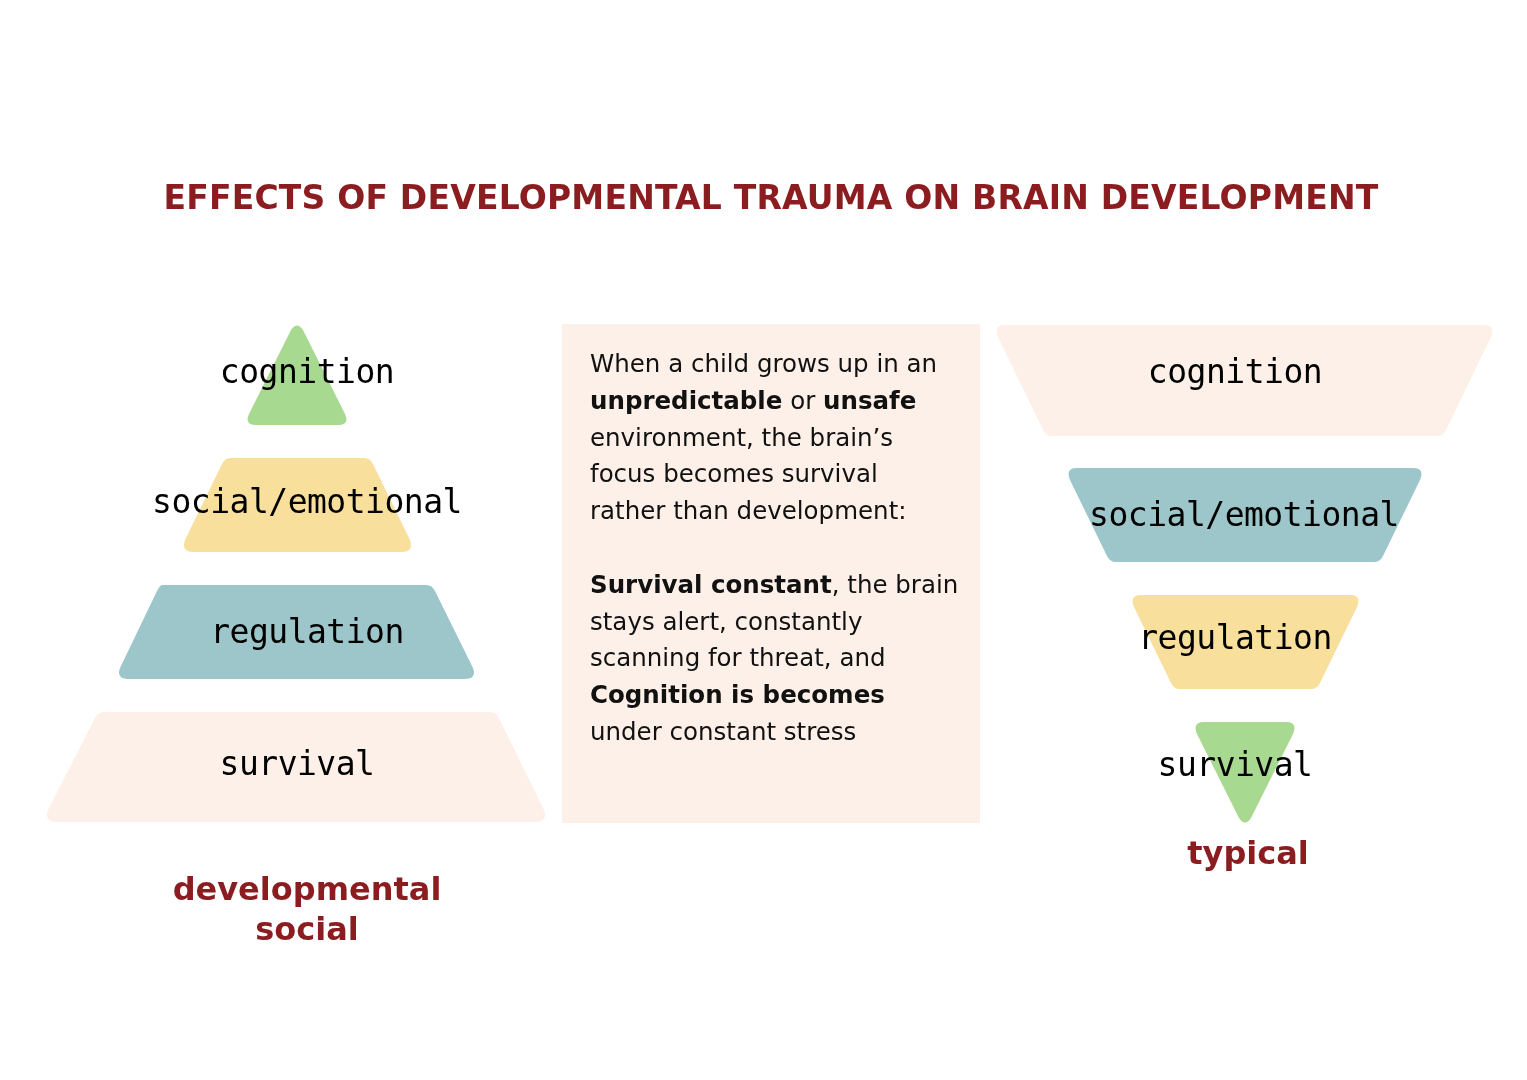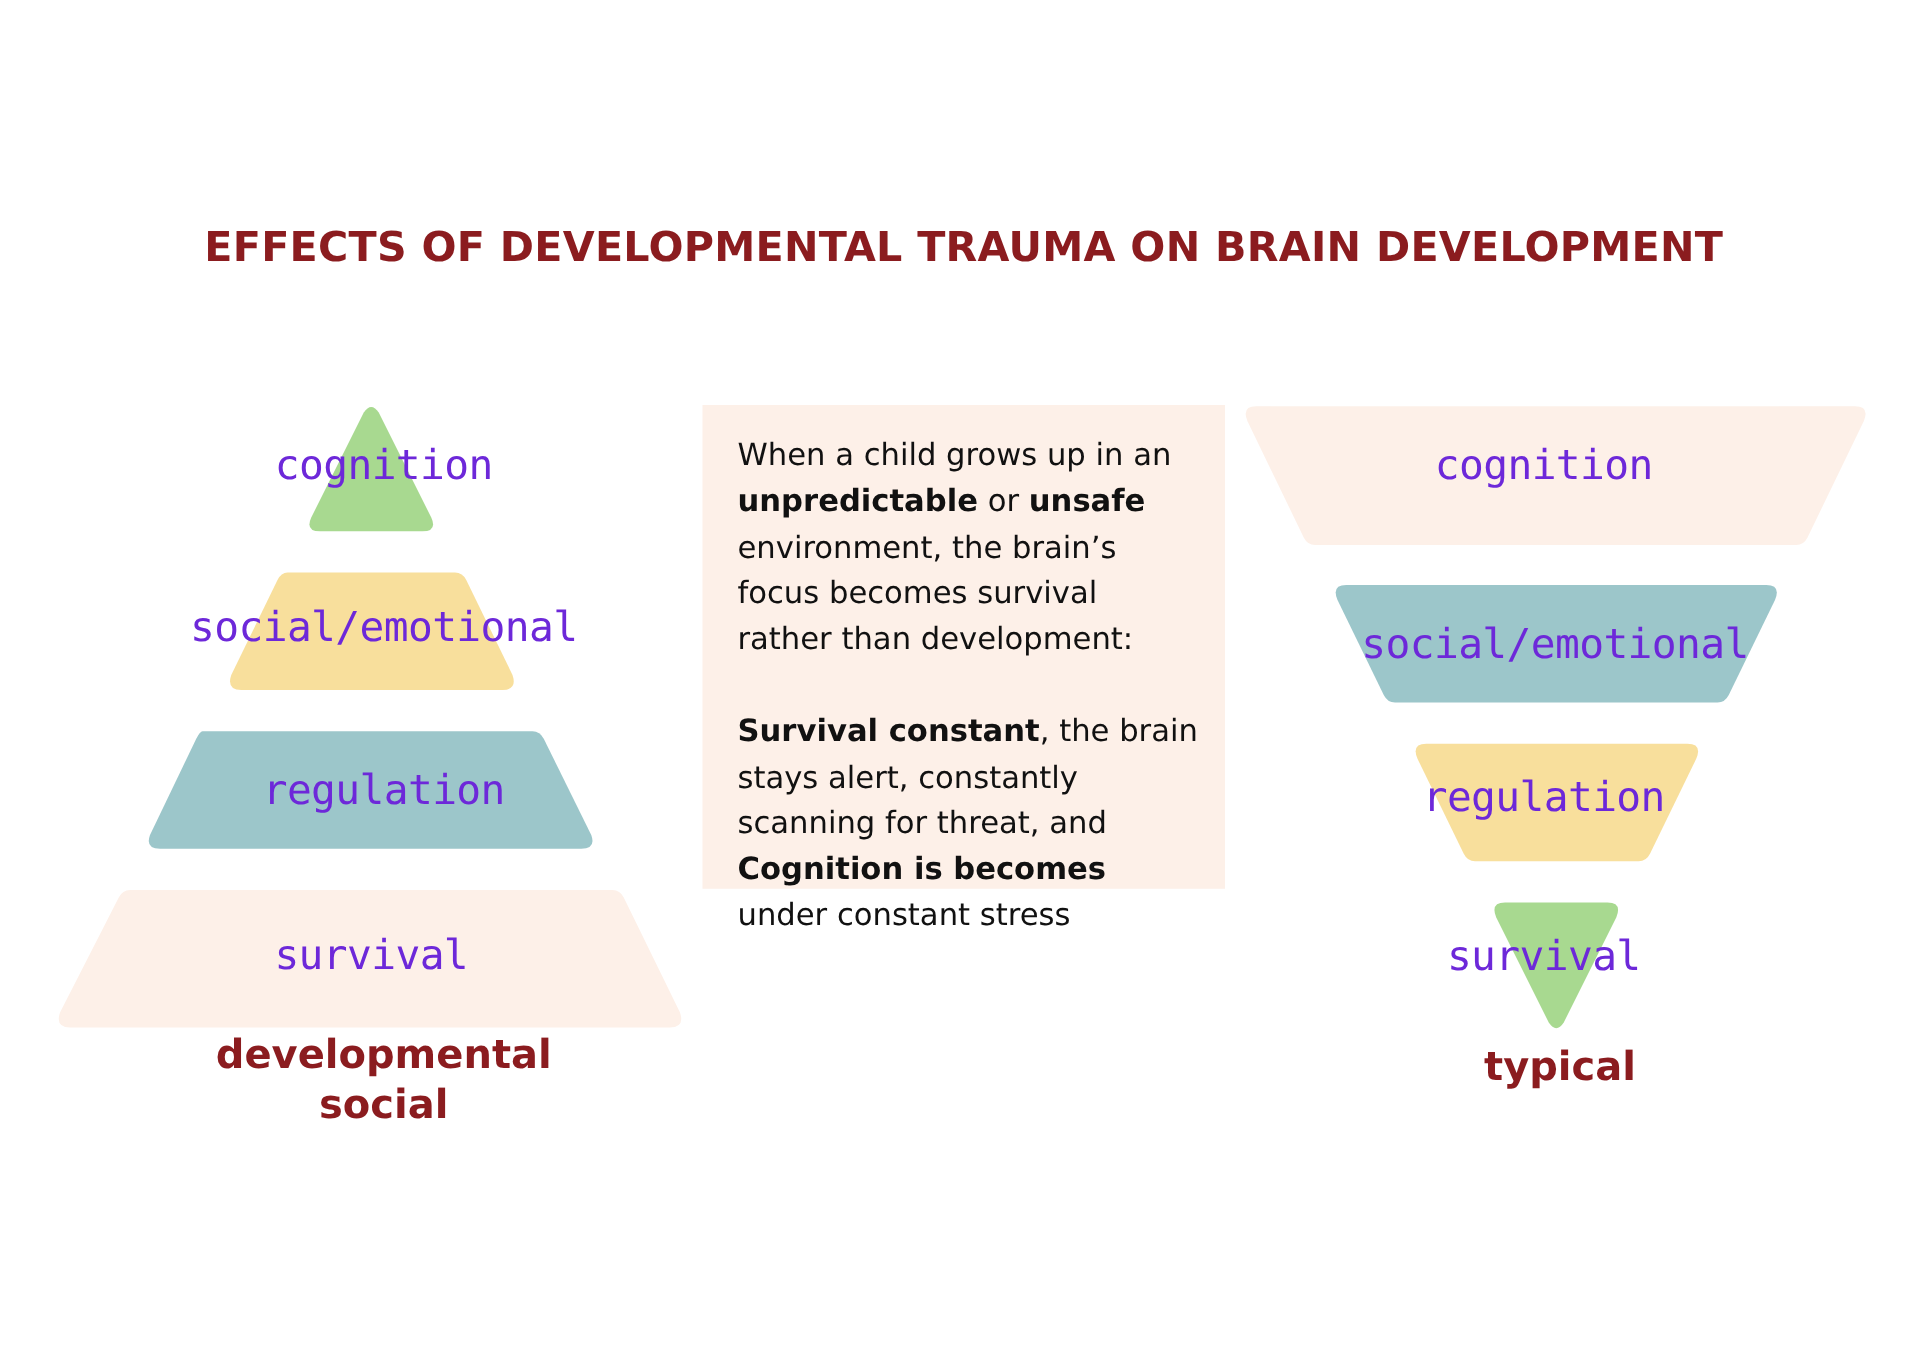--- a/index.html
+++ b/index.html
@@ -29,31 +29,31 @@
     }
     svg.diagram {
       position: absolute;
       left: 0;
       top: 0;
     }
     .shape-label {
       position: absolute;
       font-family: "DejaVu Sans Mono", monospace;
       font-size: 33px;
-      color: #6d28d9;
+      color: #000000;
       white-space: nowrap;
       transform: translateX(-50%);
       letter-spacing: -0.5px;
     }
     .textbox {
       position: absolute;
       left: 562px;
       top: 324px;
       width: 418px;
-      height: 387px;
+      height: 499px;
       background: #fdf0e8;
       box-sizing: border-box;
       padding: 22px 20px 0 28px;
       font-family: "DejaVu Sans", sans-serif;
       font-size: 24.5px;
       line-height: 36.8px;
       color: #111111;
     }
     .textbox p {
       margin: 0;
@@ -106,19 +106,19 @@
 <div class="shape-label" style="left:1235px; top:352px;">cognition</div>
 <div class="shape-label" style="left:1244px; top:495px;">social/emotional</div>
 <div class="shape-label" style="left:1235px; top:618px;">regulation</div>
 <div class="shape-label" style="left:1235px; top:745px;">survival</div>
 
 <div class="textbox">
   <p><span>When a child grows up in an </span><b>unpredictable</b><span> or </span><b>unsafe</b><span> environment, the brain’s focus becomes survival rather than development:</span></p>
   <p><b>Survival constant</b><span>, the brain stays alert, constantly scanning for threat, and </span><b>Cognition is becomes</b><span> under constant stress</span></p>
 </div>
 
-<div class="caption" style="left:307px; top:823px;">
+<div class="caption" style="left:307px; top:869px;">
   <div>developmental</div>
   <div>social</div>
 </div>
 <div class="caption" style="left:1248px; top:833px;">
   <div>typical</div>
 </div>
 
 </body></html>

